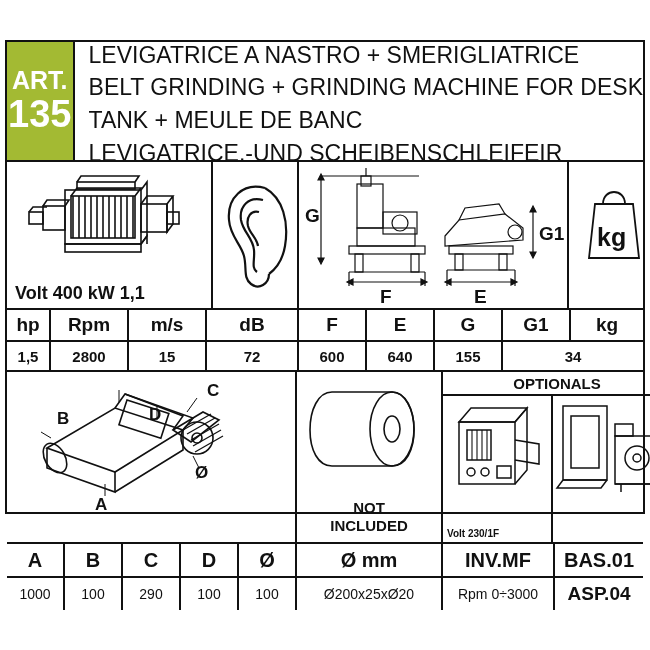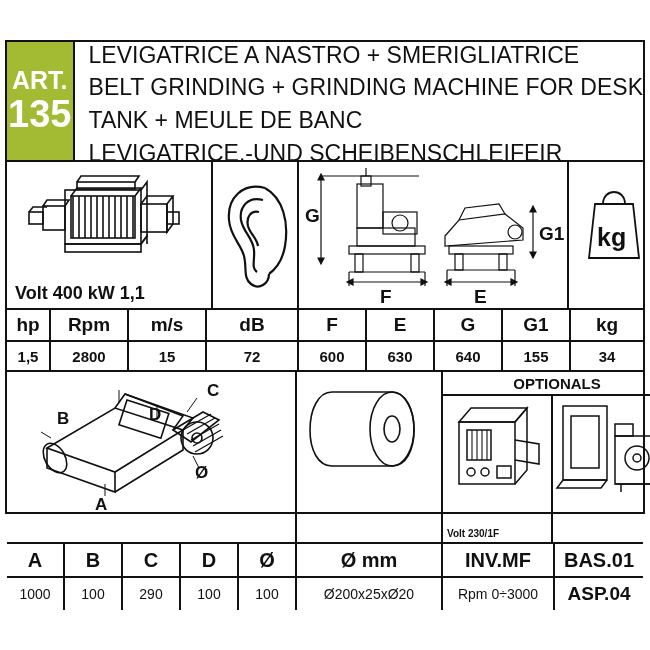--- a/index.html
+++ b/index.html
@@ -246,21 +246,20 @@
     <div class="td" style="width:68px">G1</div>
     <div class="td" style="flex:1">kg</div>
   </div>
 
   <div class="trow val-row">
     <div class="td" style="width:44px">1,5</div>
     <div class="td" style="width:78px">2800</div>
     <div class="td" style="width:78px">15</div>
     <div class="td" style="width:92px">72</div>
     <div class="td" style="width:68px">600</div>
-    <div class="td" style="width:68px">630</div>
     <div class="td" style="width:68px">640</div>
     <div class="td" style="width:68px">155</div>
     <div class="td" style="flex:1">34</div>
   </div>
 
   <div class="band2">
 
     <div class="cell c-belt">
       <svg width="290" height="170" viewBox="0 0 290 170">
         <g fill="none" stroke="#111" stroke-width="1.6">
@@ -301,20 +300,24 @@
     </div>
 
     <div class="cell c-wheel">
       <svg width="146" height="110" viewBox="0 0 146 110">
         <g fill="none" stroke="#111" stroke-width="1.6">
           <path d="M36 20 C22 20 14 38 14 58 C14 78 22 94 36 94 L96 94 C110 94 118 78 118 58 C118 38 110 20 96 20 Z"></path>
           <ellipse cx="96" cy="57" rx="22" ry="37"></ellipse>
           <ellipse cx="96" cy="57" rx="8" ry="13"></ellipse>
         </g>
       </svg>
+      <div class="not-inc">
+        <span>NOT</span><br>
+        <span>INCLUDED</span>
+      </div>
     </div>
 
     <div class="cell c-opt">
       <div class="opt-title">OPTIONALS</div>
       <div class="opt-body">
         <div class="opt-l">
           <svg width="110" height="118" viewBox="0 0 110 118">
             <g fill="none" stroke="#111" stroke-width="1.5">
               <path d="M16 26 L28 12 L84 12 L72 26 Z"></path>
               <rect x="16" y="26" width="56" height="62"></rect>

